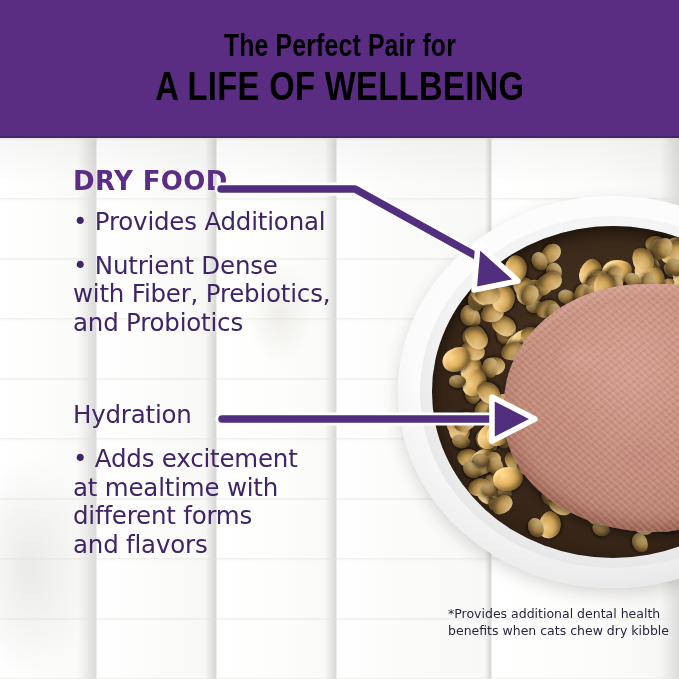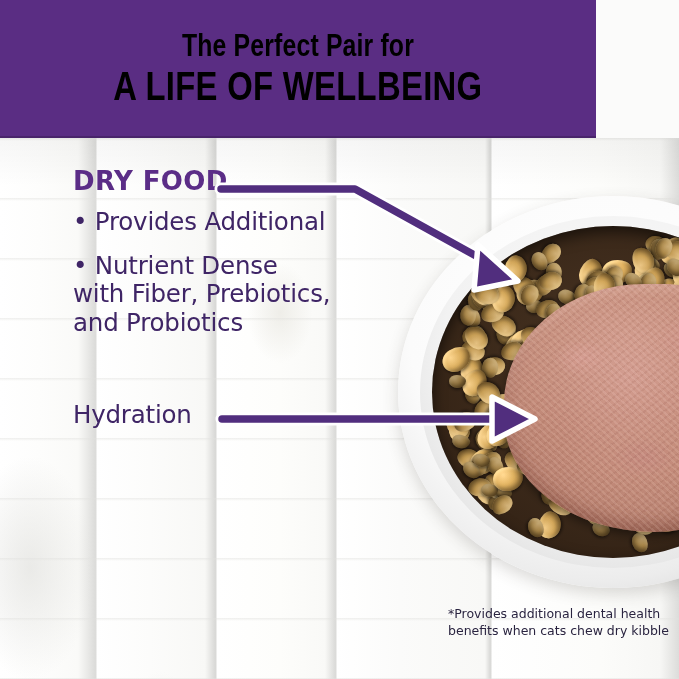--- a/index.html
+++ b/index.html
@@ -34,21 +34,21 @@
       repeating-linear-gradient(180deg,rgba(225,225,222,.55) 0px,rgba(255,255,255,0) 3px,rgba(255,255,255,0) 60px),
       radial-gradient(ellipse 90px 160px at 30px 430px,rgba(218,218,214,.55),rgba(255,255,255,0) 70%),
       radial-gradient(ellipse 60px 120px at 160px 620px,rgba(220,220,216,.5),rgba(255,255,255,0) 72%),
       radial-gradient(ellipse 70px 90px at 560px 660px,rgba(222,222,218,.45),rgba(255,255,255,0) 70%),
       radial-gradient(ellipse 45px 70px at 280px 175px,rgba(224,222,214,.5),rgba(255,255,255,0) 72%);
     pointer-events:none;
   }
 
   
   .header{
-    position:absolute;left:0;top:0;width:596px;height:138px;
+    position:absolute;left:0;top:0;width:679px;height:138px;
     background:#5a2d83;
     display:flex;flex-direction:column;align-items:center;justify-content:center;
     box-shadow:inset 0 -2px 0 rgba(0,0,0,.18);
   }
   .header-line1{
     font-size:31px;font-weight:bold;letter-spacing:.2px;
     transform:scaleX(.80);font-family:"Liberation Sans Narrow","Liberation Sans",sans-serif;
     line-height:1.05;margin-bottom:2px;
   }
   .header-line2{
@@ -345,20 +345,26 @@
     </p>
 
     <div class="gap-wet"></div>
 
 
     <p class="bullet">
       <br>
       <span>Hydration</span>
     </p>
 
+    <p class="bullet">
+      <span>• Adds excitement</span><br>
+      <span>at mealtime with</span><br>
+      <span>different forms</span><br>
+      <span>and flavors</span>
+    </p>
   </div>
 
   <svg class="arrow-svg" viewBox="0 0 679 679">
 
     <g>
       <path d="M221,189 L355,189 L487,262" fill="none" stroke="#ffffff" stroke-width="13" stroke-linecap="round" stroke-linejoin="round"></path>
       <path d="M221,189 L355,189 L487,262" fill="none" stroke="#512e7e" stroke-width="7.5" stroke-linecap="round" stroke-linejoin="round"></path>
       <path d="M518,281 L478,245 L474,290 Z" fill="#512e7e" stroke="#ffffff" stroke-width="5.5" stroke-linejoin="round"></path>
     </g>
 

